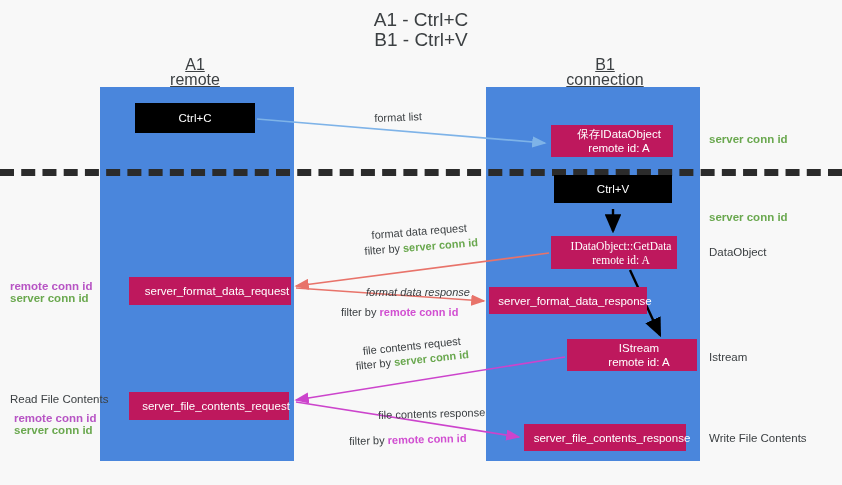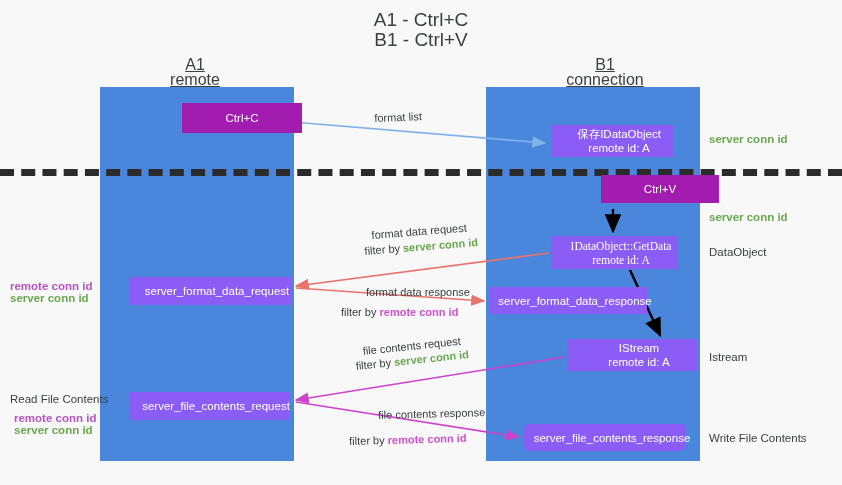--- a/index.html
+++ b/index.html
@@ -71,32 +71,32 @@
     align-items: center;
     justify-content: center;
     text-align: center;
     color: #ffffff;
     font-size: 11.5px;
     line-height: 14px;
     box-sizing: border-box;
     padding: 2px 4px;
     white-space: pre;
   }
-  .box.green { background: #a21caf; margin-left: 47px; }
-  .box.orange { background: #8b5cf6; padding-left: 18px; }
+  .box.green { background: #000000; }
+  .box.orange { background: #be185d; padding-left: 18px; }
 
   #box-ctrlc   { left: 135px; top: 103px;  width: 120px; height: 30px; }
   #box-save    { left: 551px; top: 125px;  width: 122px; height: 32px; }
   #box-ctrlv   { left: 554px; top: 175px;  width: 118px; height: 28px; }
   #box-getdata { left: 551px; top: 236px;  width: 126px; height: 33px; font-family: Liberation Serif, serif; }
   #box-fdreq   { left: 129px; top: 277px;  width: 162px; height: 28px; }
   #box-fdresp  { left: 489px; top: 287px;  width: 158px; height: 27px; }
   #box-istream { left: 567px; top: 339px;  width: 130px; height: 32px; }
   #box-fcreq   { left: 129px; top: 392px;  width: 160px; height: 28px; }
-  #box-fcresp  { left: 524px; top: 424px;  width: 162px; height: 27px; border-radius: 6px; }
+  #box-fcresp  { left: 524px; top: 424px;  width: 162px; height: 27px; }
 
   
   .note {
     font-size: 11.5px;
     line-height: 14px;
     color: #3c4043;
     white-space: pre;
   }
   .note.green  { color: #6aa84f; font-weight: bold; }
   .note.purple { color: #b754c4; font-weight: bold; }
@@ -120,21 +120,21 @@
     color: #3c4043;
     white-space: nowrap;
     transform-origin: 0 0;
   }
   .cap .g { color: #6aa84f; font-weight: bold; }
   .cap .p { color: #d14fd1; font-weight: bold; }
 
   #cap-formatlist { left: 374px; top: 111px; transform: rotate(-2.2deg); }
   #cap-fdreq-1 { left: 371px; top: 228px; transform: rotate(-4.5deg); }
   #cap-fdreq-2 { left: 364px; top: 244px; transform: rotate(-4.5deg); }
-  #cap-fdresp-1 { left: 366px; top: 285px; }
+  #cap-fdresp-1 { left: 366px; top: 285px; font-style: italic; }
   #cap-fdresp-2 { left: 341px; top: 305px; }
   #cap-fcreq-1 { left: 362px; top: 344px; transform: rotate(-6deg); }
   #cap-fcreq-2 { left: 355px; top: 359px; transform: rotate(-6deg); }
   #cap-fcresp-1 { left: 378px; top: 408px; transform: rotate(-1.5deg); }
   #cap-fcresp-2 { left: 349px; top: 434px; transform: rotate(-1.5deg); }
 
   svg#arrows {
     position: absolute;
     left: 0; top: 0;
     width: 842px;

